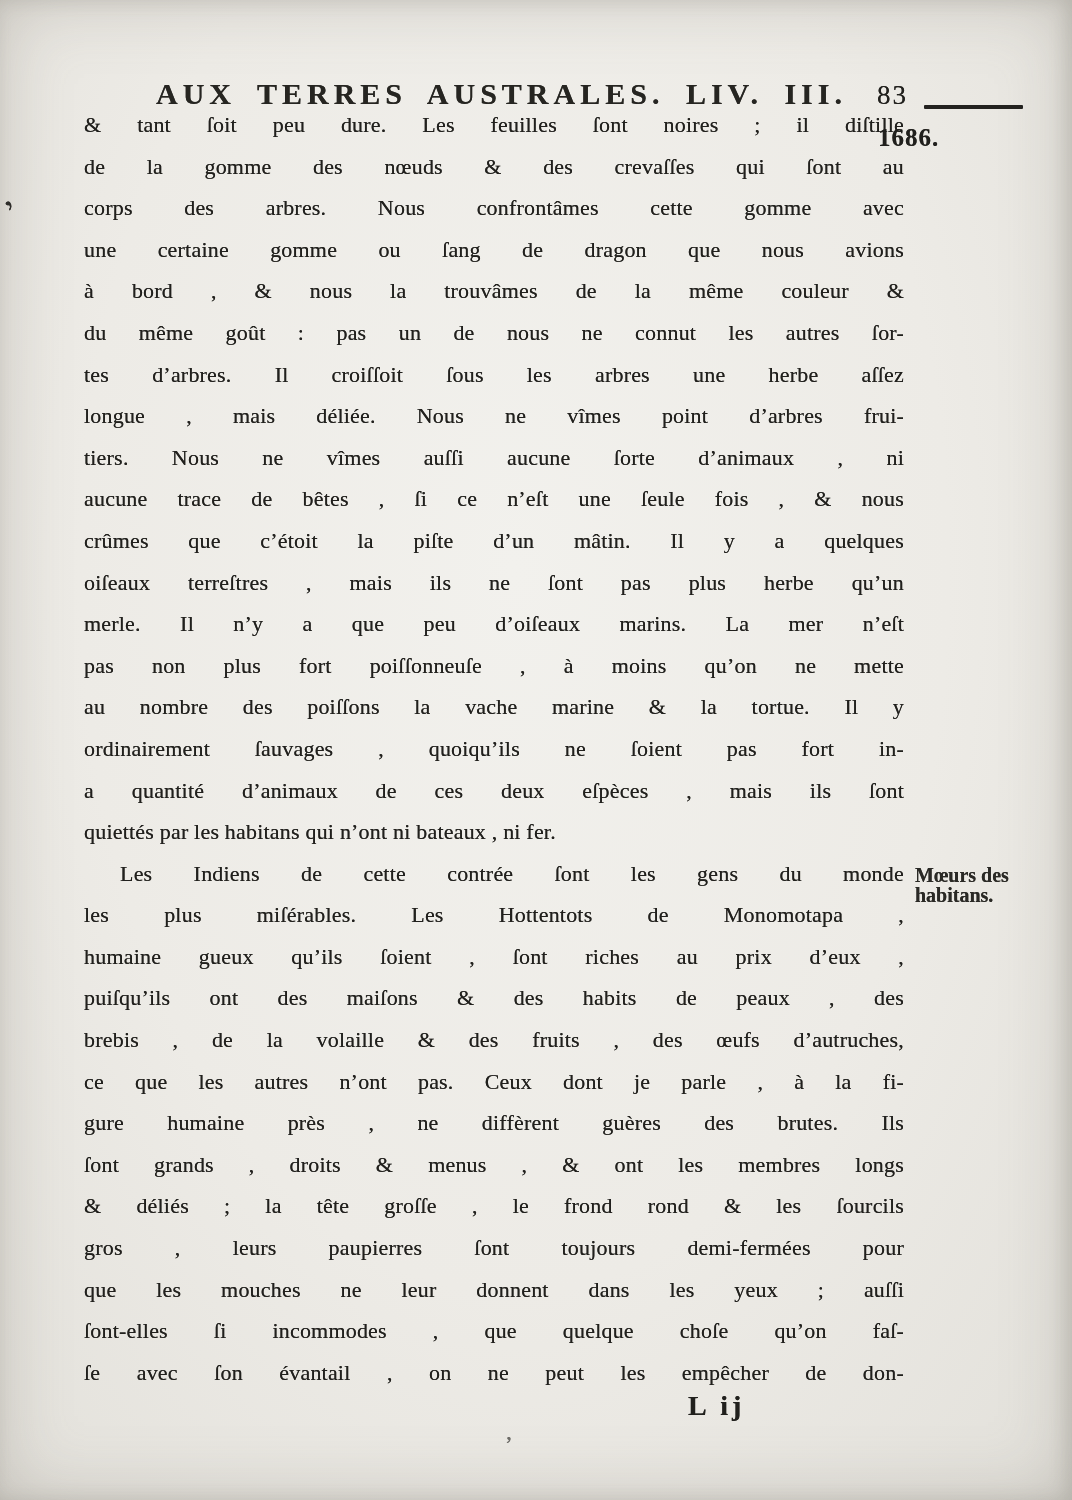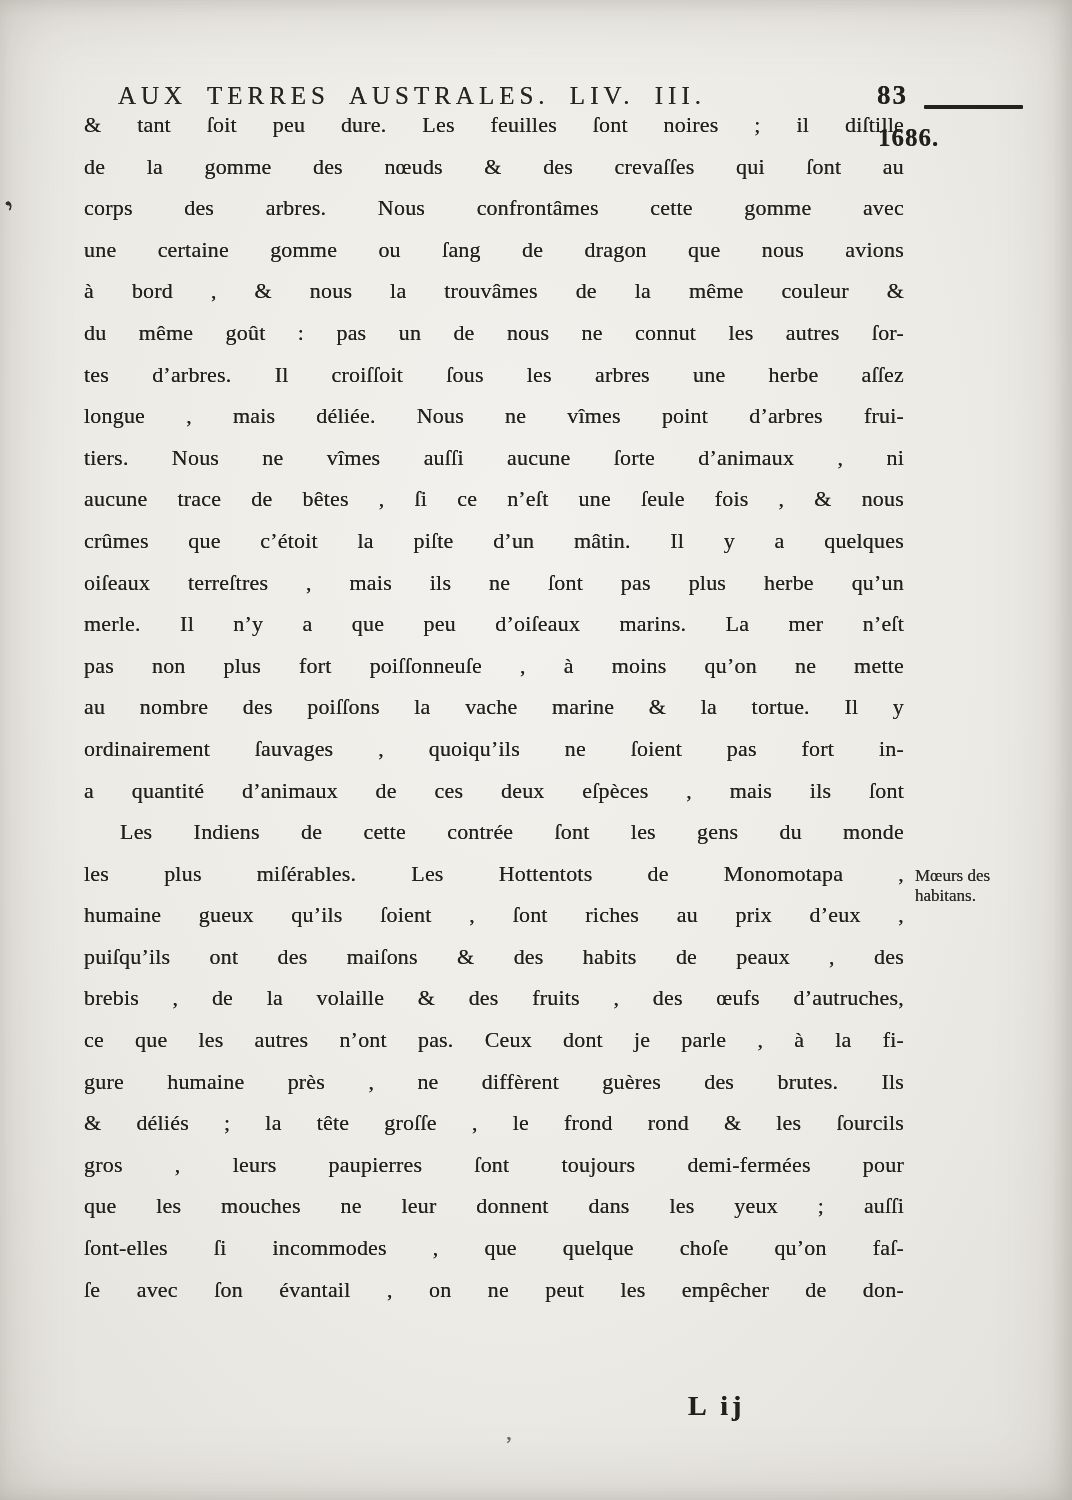--- a/index.html
+++ b/index.html
@@ -16,24 +16,24 @@
     background:
       radial-gradient(ellipse at 48% 38%, #f2f1ed 0%, #edebe6 55%, #e2e0da 100%);
     box-shadow: inset 0 0 70px rgba(110,105,95,0.28), inset -6px 0 18px rgba(90,86,78,0.18);
     text-shadow: 0 0 0.6px rgba(30,29,26,0.75);
   }
   .header {
     position: absolute; top: 60px; left: 118px; width: 790px;
     display: flex; justify-content: space-between; align-items: baseline;
   }
   .running-title {
-    font-size: 25px; letter-spacing: 5px; word-spacing: 9px;
-    white-space: nowrap; font-weight: normal; color: #262521;
+    font-size: 30px; letter-spacing: 5px; word-spacing: 9px;
+    white-space: nowrap; font-weight: bold; color: #262521; margin-left: 38px;
   }
-  .page-number { font-size: 27px; letter-spacing: 2px; font-weight: bold; margin-top: 20px; }
+  .page-number { font-size: 27px; letter-spacing: 2px; font-weight: normal; margin-top: 20px; }
   .margin-rule {
     position: absolute; left: 924px; top: 105px;
     width: 99px; height: 4px; background: #23221f; border-radius: 1px;
   }
   .year-note {
     position: absolute; left: 878px; top: 124px;
     font-size: 25px; letter-spacing: 1px; font-weight: bold;
   }
   .text-block {
     position: absolute; left: 84px; top: 104px; width: 820px;
@@ -42,21 +42,21 @@
   .line {
     white-space: nowrap;
     text-align: justify;
     text-align-last: justify;
     letter-spacing: 0.2px;
   }
   .line.last { text-align-last: left; }
   .paragraph.indent .line:first-child { text-indent: 36px; }
   .side-note {
     position: absolute; left: 915px; top: 866px; width: 115px;
-    font-size: 17px; line-height: 19.5px; color: #2a2925;
+    font-size: 20px; line-height: 19.5px; color: #2a2925; font-weight: bold;
   }
   .side-note div { white-space: nowrap; }
   .signature {
     position: absolute; left: 688px; top: 1390px;
     font-size: 28px; letter-spacing: 4px; font-weight: bold;
   }
   .ink-mark {
     position: absolute; left: 8px; top: 192px;
     font-size: 34px; color: #2e2d2a;
     transform: rotate(-38deg);
@@ -94,29 +94,31 @@
         <div class="line">longue , mais déliée. Nous ne vîmes point d’arbres frui-</div>
         <div class="line">tiers. Nous ne vîmes auſſi aucune ſorte d’animaux , ni</div>
         <div class="line">aucune trace de bêtes , ſi ce n’eſt une ſeule fois , &amp; nous</div>
         <div class="line">crûmes que c’étoit la piſte d’un mâtin. Il y a quelques</div>
         <div class="line">oiſeaux terreſtres , mais ils ne ſont pas plus herbe qu’un</div>
         <div class="line">merle. Il n’y a que peu d’oiſeaux marins. La mer n’eſt</div>
         <div class="line">pas non plus fort poiſſonneuſe , à moins qu’on ne mette</div>
         <div class="line">au nombre des poiſſons la vache marine &amp; la tortue. Il y</div>
         <div class="line">ordinairement ſauvages , quoiqu’ils ne ſoient pas fort in-</div>
         <div class="line">a quantité d’animaux de ces deux eſpèces , mais ils ſont</div>
+        <div class="line last">quiettés par les habitans qui n’ont ni bateaux , ni fer.</div>
       </div>
       <div class="paragraph indent">
         <div class="line">Les Indiens de cette contrée ſont les gens du monde</div>
         <div class="line">les plus miſérables. Les Hottentots de Monomotapa ,</div>
         <div class="line">humaine gueux qu’ils ſoient , ſont riches au prix d’eux ,</div>
         <div class="line">puiſqu’ils ont des maiſons &amp; des habits de peaux , des</div>
         <div class="line">brebis , de la volaille &amp; des fruits , des œufs d’autruches,</div>
         <div class="line">ce que les autres n’ont pas. Ceux dont je parle , à la fi-</div>
         <div class="line">gure humaine près , ne diffèrent guères des brutes. Ils</div>
+        <div class="line">ſont grands , droits &amp; menus , &amp; ont les membres longs</div>
         <div class="line">&amp; déliés ; la tête groſſe , le frond rond &amp; les ſourcils</div>
         <div class="line">gros , leurs paupierres ſont toujours demi-fermées pour</div>
         <div class="line">que les mouches ne leur donnent dans les yeux ; auſſi</div>
         <div class="line">ſont-elles ſi incommodes , que quelque choſe qu’on faſ-</div>
         <div class="line">ſe avec ſon évantail , on ne peut les empêcher de don-</div>
       </div>
     </div>
 
   <div class="side-note">
     <div>Mœurs des</div>

